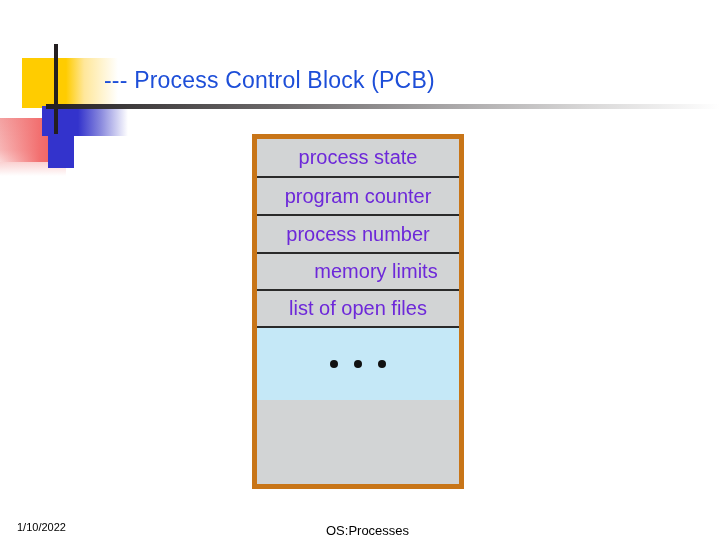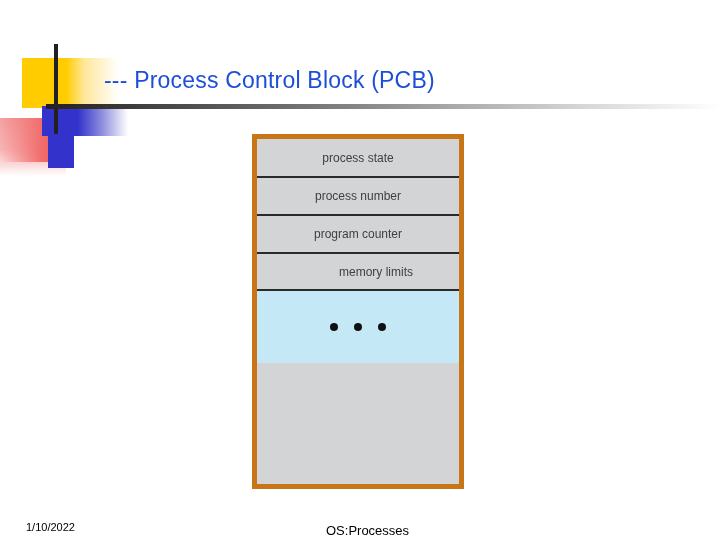--- a/index.html
+++ b/index.html
@@ -120,22 +120,22 @@
     box-sizing: border-box;
     border: 5px solid #C87518;
     background: #D2D4D5;
   }
   .pcb-row {
     box-sizing: border-box;
     width: 100%;
     display: flex;
     align-items: center;
     justify-content: center;
-    font-size: 12px;
-    color: #404040;
+    font-size: 20px;
+    color: #6d28d9;
     position: relative;
   }
   .pcb-row + .pcb-row {
     border-top: 2px solid #2a2a2a;
   }
   .pcb-row.gray  { background: #D2D4D5; }
   .pcb-row.blue  { background: #C5E8F7; }
 
   .pcb-row.r-state   { height: 37px; }
   .pcb-row.r-number  { height: 38px; }
@@ -158,21 +158,21 @@
     display: block;
   }
 
   
   .footer-text {
     position: absolute;
     font-size: 11px;
     color: #000000;
     white-space: nowrap;
   }
-  #footer-date  { left: 26px;  top: 521px; }
+  #footer-date  { left: 17px;  top: 521px; }
   #footer-topic { left: 326px; top: 523px; font-size: 13px; }
   #footer-page  { left: 694px; top: 543px; }
 </style>
 </head>
 <body>
 
 <div id="deco">
   <div class="deco-yellow"></div>
   <div class="deco-yellow-fade"></div>
   <div class="deco-red-soft"></div>
@@ -181,23 +181,24 @@
   <div class="deco-blue"></div>
   <div class="deco-blue-tail"></div>
   <div class="deco-vline"></div>
   <div class="deco-hline"></div>
 </div>
 
 <div id="title">--- Process Control Block (PCB)</div>
 
 <div id="pcb">
   <div class="pcb-row gray r-state">process state</div>
+  <div class="pcb-row gray r-counter">program counter</div>
   <div class="pcb-row gray r-number">process number</div>
-  <div class="pcb-row gray r-counter">program counter</div>
   <div class="pcb-row gray r-mem">memory limits</div>
+  <div class="pcb-row gray r-files">list of open files</div>
   <div class="pcb-row blue r-dots">
     <span class="dots">
       <span class="dot"></span>
       <span class="dot"></span>
       <span class="dot"></span>
     </span>
   </div>
 </div>
 
 <div class="footer-text" id="footer-date">1/10/2022</div>

